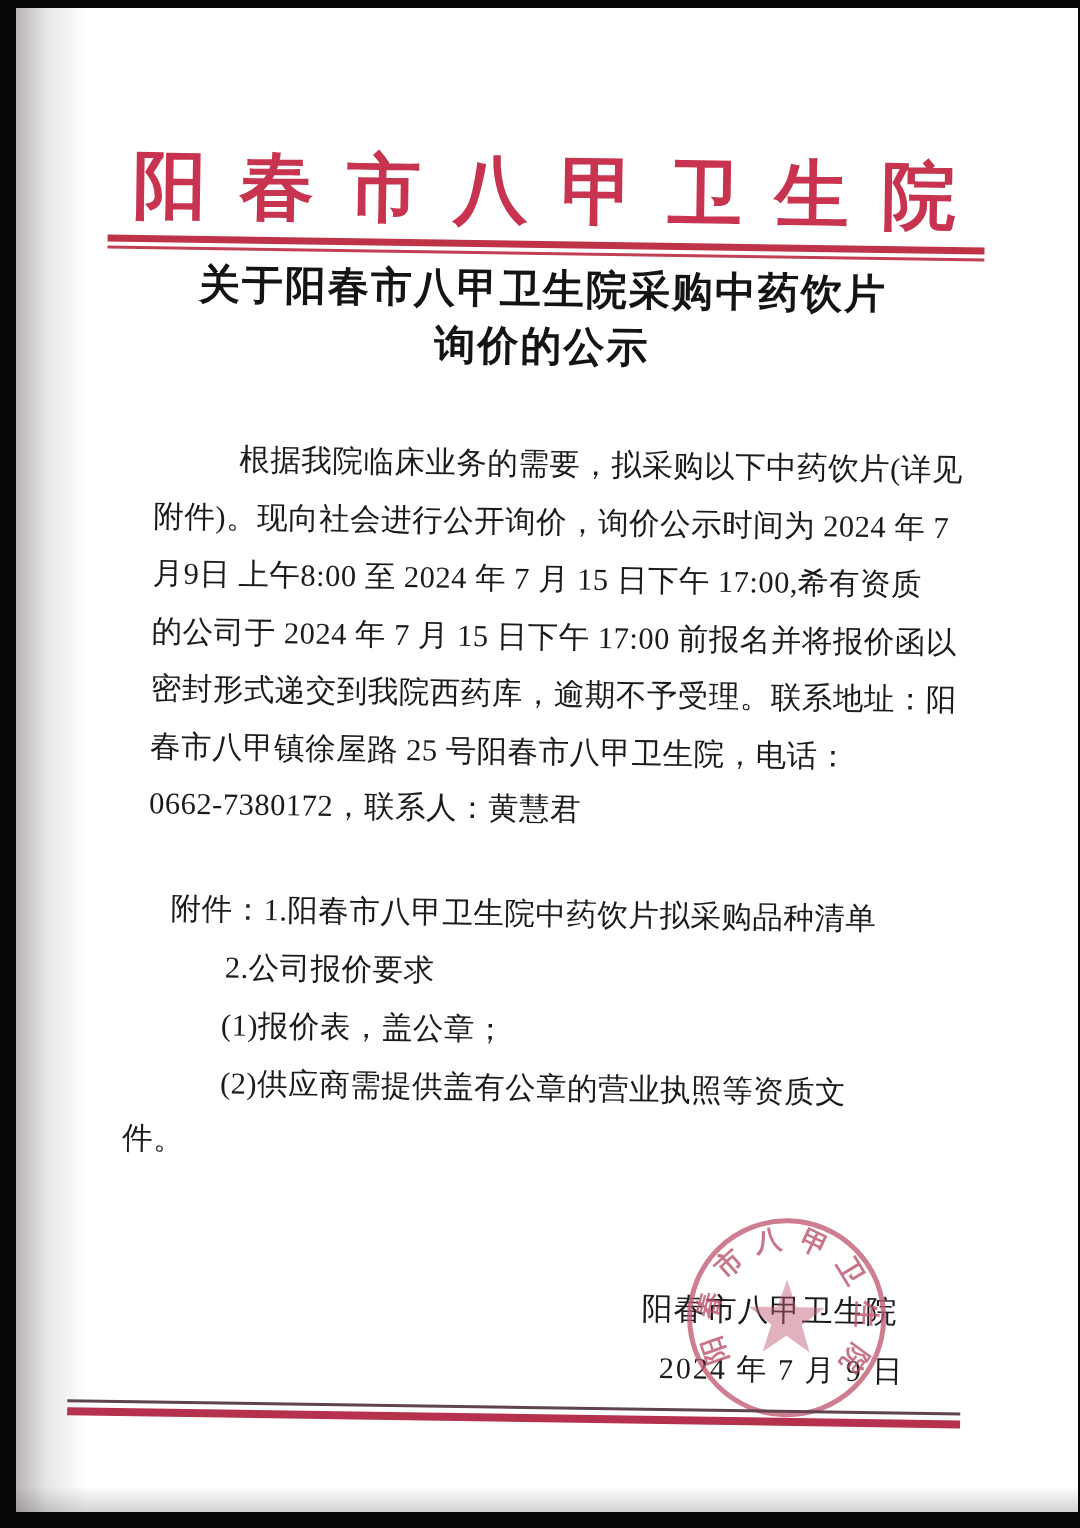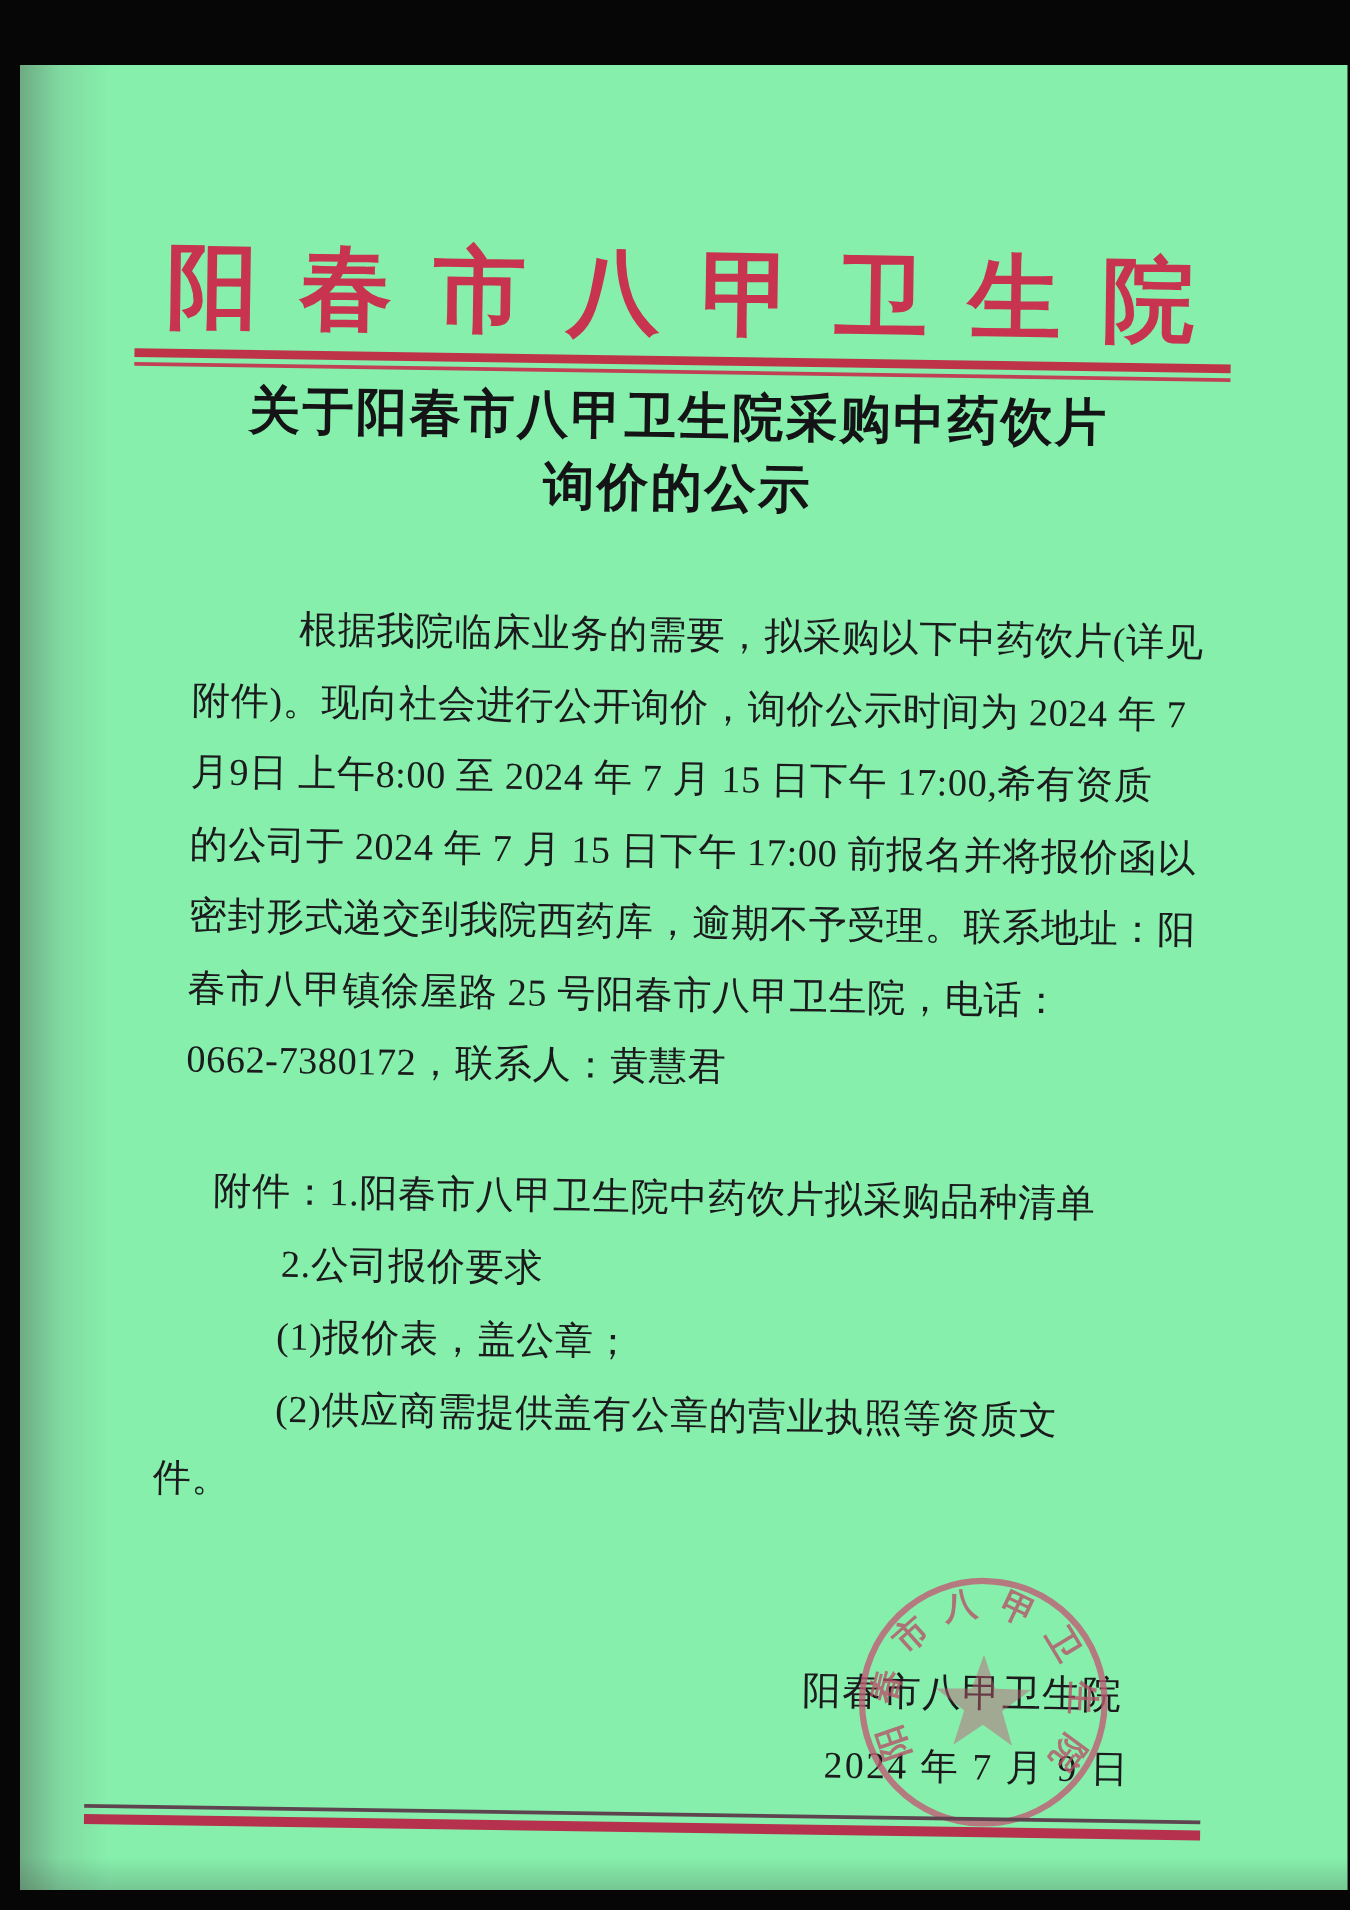--- a/index.html
+++ b/index.html
@@ -6,22 +6,21 @@
   body{
     width:1080px;height:1528px;
     background:#060606;
     overflow:hidden;
     position:relative;
     font-family:"Liberation Serif","DejaVu Serif",serif;
   }
   .page{
     position:absolute;
     left:16px;top:8px;right:2px;bottom:16px;
-    background:#86efac;
-    margin-top:44px;
+    background:#ffffff;
   }
   .edge-shadow-left{
     position:absolute;left:0;top:0;bottom:0;width:70px;
     background:linear-gradient(to right,rgba(70,60,64,.38),rgba(90,82,86,.14) 45%,rgba(0,0,0,0) 100%);
     pointer-events:none;
   }
   .edge-shadow-bottom{
     position:absolute;left:0;right:0;bottom:0;height:26px;
     background:linear-gradient(to top,rgba(60,55,58,.22),rgba(0,0,0,0));
     pointer-events:none;

